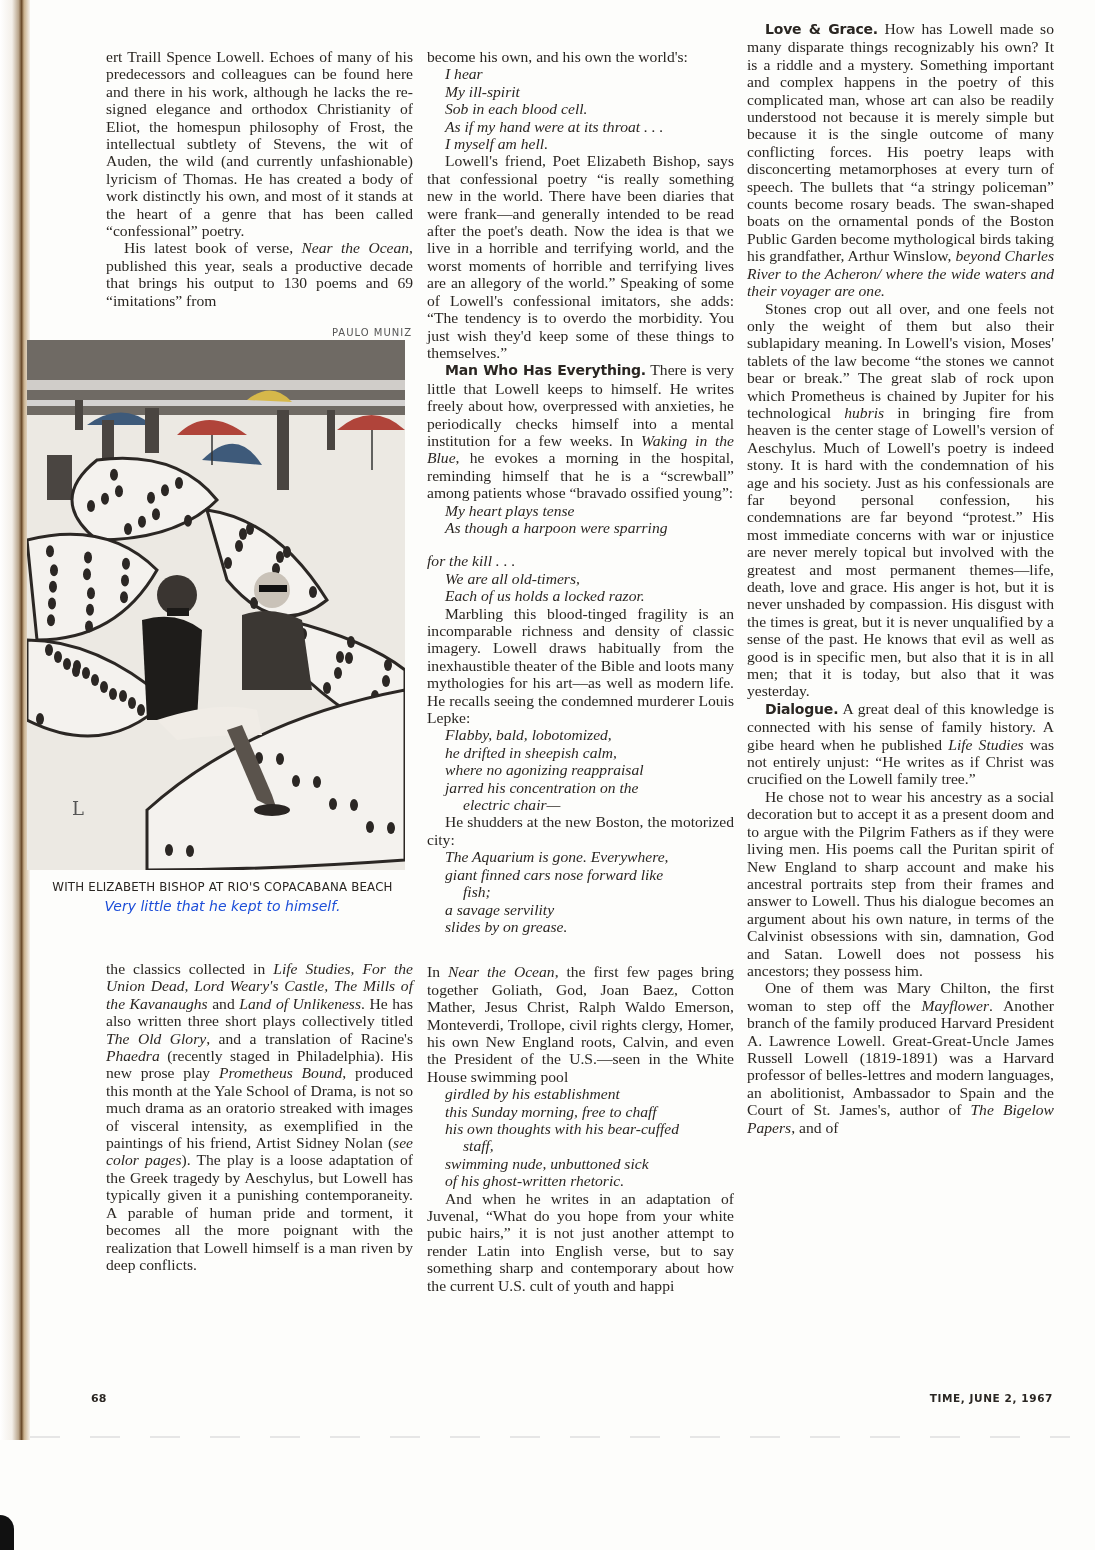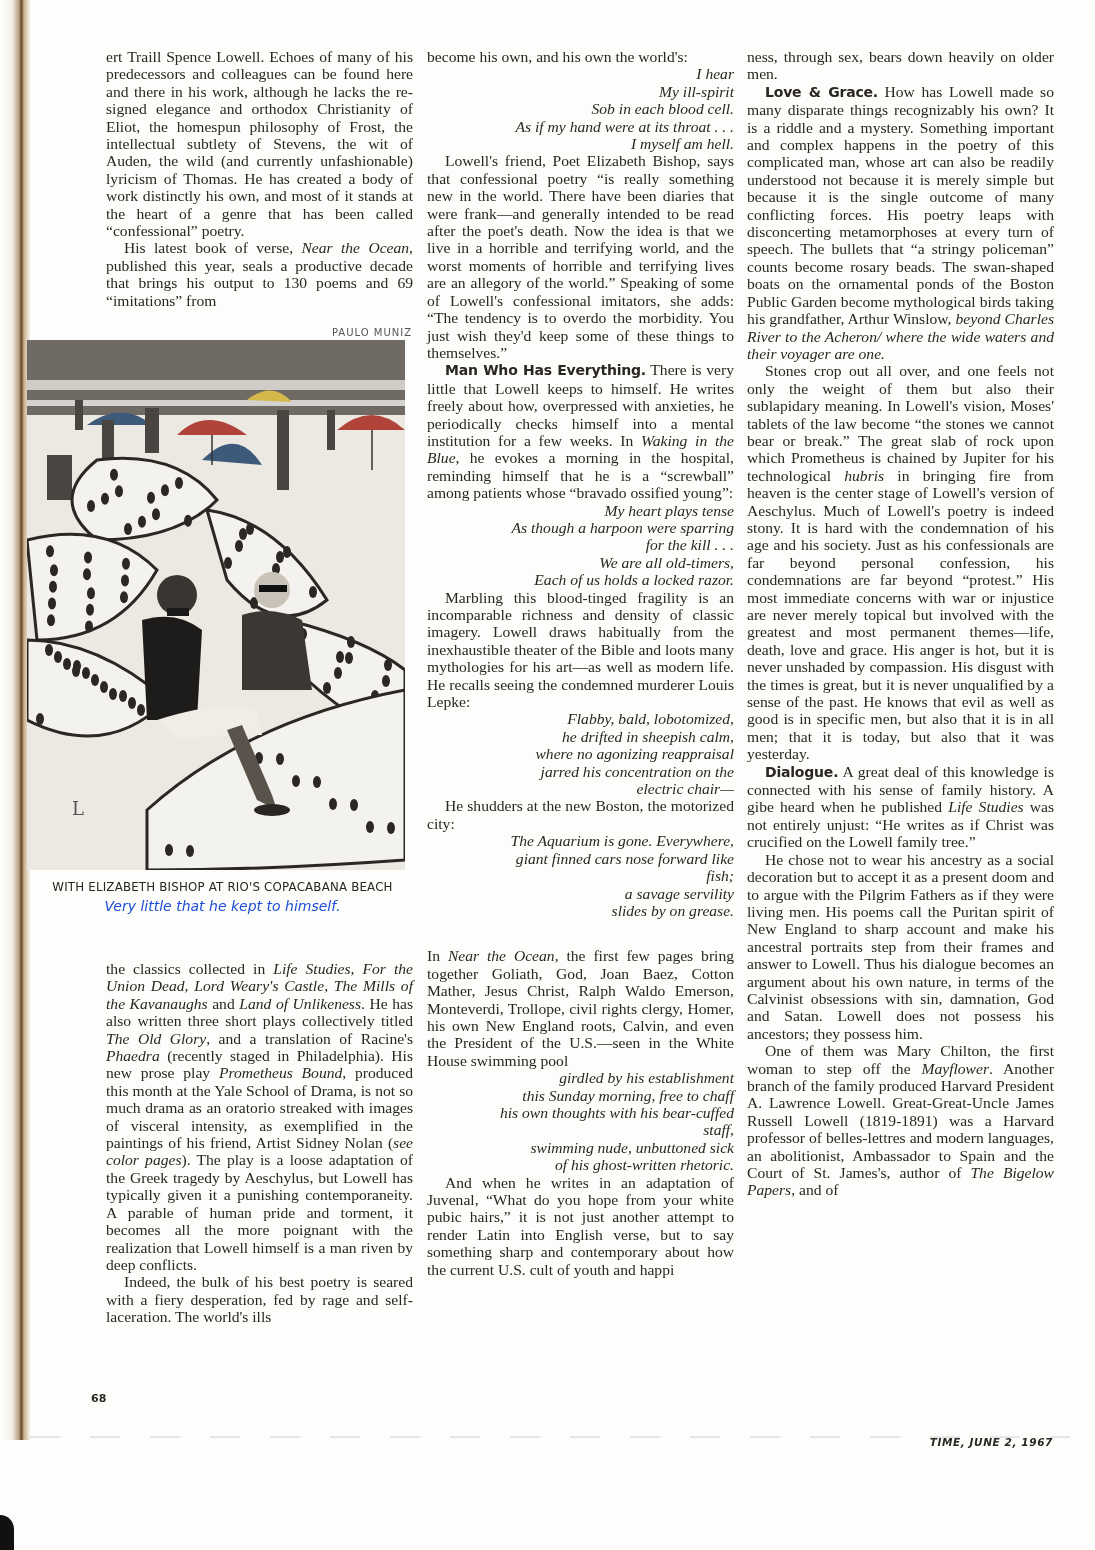--- a/index.html
+++ b/index.html
@@ -21,23 +21,23 @@
     position: absolute; top: 20px;
     font-size: 15.6px; line-height: 17.4px;
     text-align: justify; hyphens: manual;
   }
   .col1 { left: 106px; width: 307px; }
   .col2 { left: 427px; width: 307px; }
   .col3 { left: 747px; width: 307px; }
   .col p { margin: 0; text-indent: 18px; }
   .col p.noindent { text-indent: 0; margin-top: 28px; }
   .verse { margin: 0; padding-left: 18px; font-style: italic; text-align: left; }
-  .verse div { text-indent: 0; text-align: right; }
+  .verse div { text-indent: 0; }
   .verse .turn { padding-left: 18px; }
-  .verse .hang { margin-left: -18px; }
+  .verse .hang { margin-left: -18px; margin-top: 16px; }
   .subhead { font-family: "DejaVu Sans", sans-serif; font-weight: bold; font-size: 14px; letter-spacing: -0.2px; }
   em { }
 
   .photo-credit {
     position: absolute; left: 300px; top: 327px; width: 112px; text-align: right;
     font-family: "DejaVu Sans", sans-serif; font-size: 10px; letter-spacing: 1px; color: #555;
   }
   .photo {
     position: absolute; left: 27px; top: 340px; width: 378px; height: 530px;
     background: #d9d6d0; overflow: hidden;
@@ -50,22 +50,22 @@
   .caption-sub {
     position: absolute; left: 40px; top: 898px; width: 365px; text-align: center;
     font-family: "DejaVu Sans", sans-serif; font-style: italic; font-size: 14px; color: #1d4ed8;
   }
   .col1b { top: 932px; }
   .folio {
     position: absolute; left: 91px; top: 1392px;
     font-family: "DejaVu Sans", sans-serif; font-size: 11px; font-weight: bold; color: #2a2622;
   }
   .issue {
-    position: absolute; right: 42px; top: 1436px;
-    font-family: "DejaVu Sans", sans-serif; font-size: 10.5px; font-weight: bold; letter-spacing: 0.6px; color: #2a2622; font-style: italic;
+    position: absolute; right: 42px; top: 1392px;
+    font-family: "DejaVu Sans", sans-serif; font-size: 10.5px; font-weight: bold; letter-spacing: 0.6px; color: #2a2622;
   }
   .bottom-smudge {
     position: absolute; left: 30px; top: 1436px; width: 1040px; height: 2px;
     background: repeating-linear-gradient(90deg, #e6e6e6 0 30px, transparent 30px 60px);
   }
 </style>
 </head>
 <body>
 
 <div class="binding"></div>
@@ -195,21 +195,20 @@
     </g>
     <text x="45" y="475" font-family="DejaVu Serif, serif" font-size="18" fill="#555">L</text>
   </svg>
 </div>
 
 <div class="caption-main">WITH ELIZABETH BISHOP AT RIO'S COPACABANA BEACH</div>
 <div class="caption-sub">Very little that he kept to himself.</div>
 
 <div class="col col1 col1b">
   <p class="noindent"><span>the classics collected in </span><em>Life Studies, For the Union Dead, Lord Weary's Castle, The Mills of the Kavanaughs</em><span> and </span><em>Land of Unlikeness</em><span>. He has also written three short plays collectively ti­tled </span><em>The Old Glory</em><span>, and a translation of Racine's </span><em>Phaedra</em><span> (recently staged in Philadelphia). His new prose play </span><em>Pro­metheus Bound</em><span>, produced this month at the Yale School of Drama, is not so much drama as an oratorio streaked with images of visceral intensity, as ex­emplified in the paintings of his friend, Artist Sidney Nolan (</span><em>see color pages</em><span>). The play is a loose adaptation of the Greek tragedy by Aeschylus, but Low­ell has typically given it a punishing contemporaneity. A parable of human pride and torment, it becomes all the more poignant with the realization that Lowell himself is a man riven by deep conflicts.</span></p>
-  <p>Indeed, the bulk of his best poetry is seared with a fiery desperation, fed by rage and self-laceration. The world's ills</p>
 </div>
 
 <div class="col col2">
   <p class="noindent">become his own, and his own the world's:</p>
   <div class="verse">
     <div>I hear</div>
     <div>My ill-spirit</div>
     <div>Sob in each blood cell.</div>
     <div>As if my hand were at its throat . . .</div>
     <div>I myself am hell.</div>
@@ -245,21 +244,20 @@
     <div>this Sunday morning, free to chaff</div>
     <div>his own thoughts with his bear-cuffed</div>
     <div class="turn">staff,</div>
     <div>swimming nude, unbuttoned sick</div>
     <div>of his ghost-written rhetoric.</div>
   </div>
   <p>And when he writes in an adapta­tion of Juvenal, “What do you hope from your white pubic hairs,” it is not just another attempt to render Latin into English verse, but to say something sharp and contemporary about how the current U.S. cult of youth and happi­</p>
 </div>
 
 <div class="col col3">
-  <p class="noindent">ness, through sex, bears down heavily on older men.</p>
   <p><span class="subhead">Love &amp; Grace.</span><span> How has Lowell made so many disparate things recognizably his own? It is a riddle and a mystery. Something important and complex happens in the poetry of this complicat­ed man, whose art can also be readily understood not because it is merely simple but because it is the single out­come of many conflicting forces. His poetry leaps with disconcerting meta­morphoses at every turn of speech. The bullets that “a stringy policeman” counts become rosary beads. The swan-shaped boats on the ornamental ponds of the Boston Public Garden become mytho­logical birds taking his grandfather, Ar­thur Winslow, </span><em>beyond Charles River to the Acheron/ where the wide waters and their voyager are one.</em></p>
   <p><span>Stones crop out all over, and one feels not only the weight of them but also their sublapidary meaning. In Lowell's vision, Moses' tablets of the law become “the stones we cannot bear or break.” The great slab of rock upon which Prometheus is chained by Jupi­ter for his technological </span><em>hubris</em><span> in bring­ing fire from heaven is the center stage of Lowell's version of Aeschylus. Much of Lowell's poetry is indeed stony. It is hard with the condemnation of his age and his society. Just as his confession­als are far beyond personal confession, his condemnations are far beyond “pro­test.” His most immediate concerns with war or injustice are never merely topi­cal but involved with the greatest and most permanent themes—life, death, love and grace. His anger is hot, but it is never unshaded by compassion. His disgust with the times is great, but it is never unqualified by a sense of the past. He knows that evil as well as good is in specific men, but also that it is in all men; that it is today, but also that it was yesterday.</span></p>
   <p><span class="subhead">Dialogue.</span><span> A great deal of this knowl­edge is connected with his sense of fami­ly history. A gibe heard when he pub­lished </span><em>Life Studies</em><span> was not entirely unjust: “He writes as if Christ was cruci­fied on the Lowell family tree.”</span></p>
   <p>He chose not to wear his ancestry as a social decoration but to accept it as a present doom and to argue with the Pil­grim Fathers as if they were living men. His poems call the Puritan spirit of New England to sharp account and make his ancestral portraits step from their frames and answer to Lowell. Thus his dialogue becomes an argument about his own nature, in terms of the Calvinist obsessions with sin, damnation, God and Satan. Lowell does not possess his ancestors; they possess him.</p>
   <p><span>One of them was Mary Chilton, the first woman to step off the </span><em>Mayflower</em><span>. Another branch of the family pro­duced Harvard President A. Lawrence Lowell. Great-Great-Uncle James Rus­sell Lowell (1819-1891) was a Harvard professor of belles-lettres and modern languages, an abolitionist, Ambassador to Spain and the Court of St. James's, author of </span><em>The Bigelow Papers</em><span>, and of</span></p>
 </div>
 
 <div class="folio">68</div>
 <div class="issue">TIME, JUNE 2, 1967</div>
 <div class="bottom-smudge"></div>

